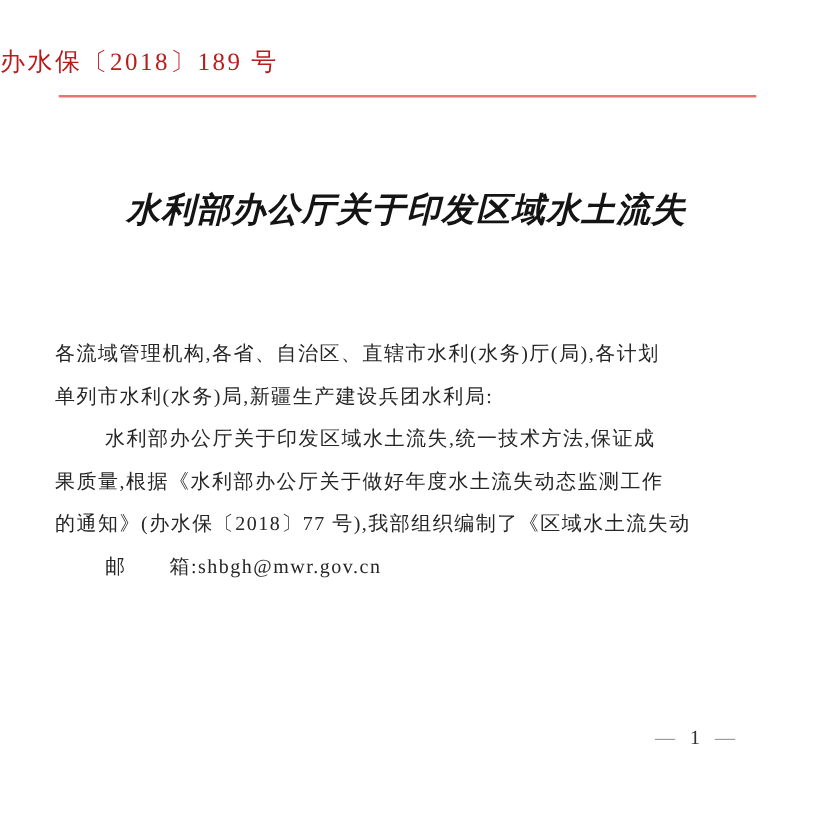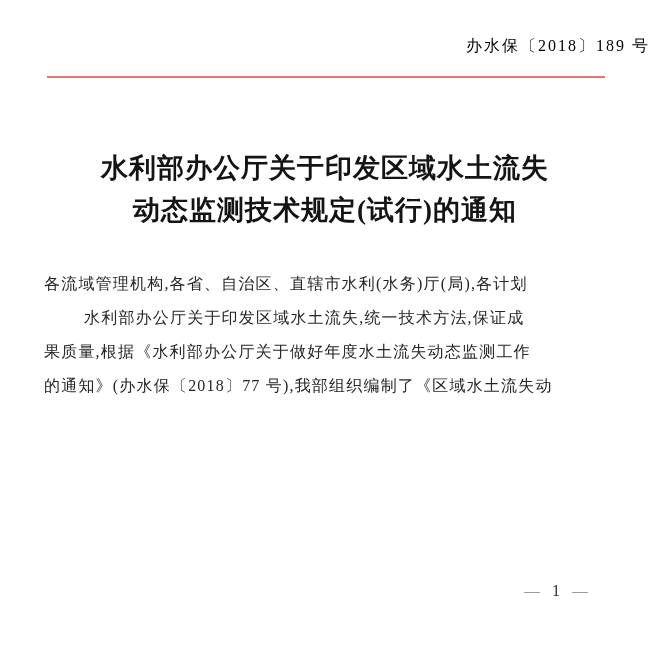--- a/index.html
+++ b/index.html
@@ -14,24 +14,24 @@
     background: #ffffff;
     font-family: "Liberation Serif", "DejaVu Serif", serif;
     color: #262626;
     overflow: hidden;
   }
   .doc-number {
     position: absolute;
     top: 36px;
     left: 0;
     width: 100%;
-    text-align: right;
-    font-size: 16px;
+    text-align: left;
+    font-size: 20px;
     letter-spacing: 2px;
-    color: #000000;
+    color: #b91c1c;
     white-space: pre;
   }
   .red-line {
     position: absolute;
     top: 76px;
     left: 47px;
     width: 558px;
     height: 2px;
     background: #e9746e;
   }
@@ -40,20 +40,21 @@
     top: 147px;
     left: 0;
     width: 100%;
     margin: 0;
     text-align: center;
     font-size: 27px;
     font-weight: bold;
     color: #141414;
     line-height: 42px;
     letter-spacing: 1px;
+    font-style: italic;
   }
   .title-line {
     display: block;
   }
   .body-text {
     position: absolute;
     top: 267px;
     left: 44px;
     width: 586px;
     font-size: 16px;
@@ -91,27 +92,28 @@
 <body>
 
 <div class="page">
 
   <div class="doc-number">办水保〔2018〕189 号</div>
 
   <div class="red-line"></div>
 
   <h1 class="title">
     <span class="title-line">水利部办公厅关于印发区域水土流失</span>
-    <span class="title-line">动态监测技术规定(试行)的通知</span>
   </h1>
 
   <div class="body-text">
     <div class="line">各流域管理机构,各省、自治区、直辖市水利(水务)厅(局),各计划</div>
+    <div class="line">单列市水利(水务)局,新疆生产建设兵团水利局:</div>
     <div class="line indent">水利部办公厅关于印发区域水土流失,统一技术方法,保证成</div>
     <div class="line">果质量,根据《水利部办公厅关于做好年度水土流失动态监测工作</div>
     <div class="line">的通知》(办水保〔2018〕77 号),我部组织编制了《区域水土流失动</div>
+    <div class="line indent">邮　　箱:shbgh@mwr.gov.cn</div>
   </div>
 
   <div class="footer">
     <span class="dash">—</span><span class="page-num">1</span><span class="dash">—</span>
   </div>
 
 </div>
 
 </body></html>

